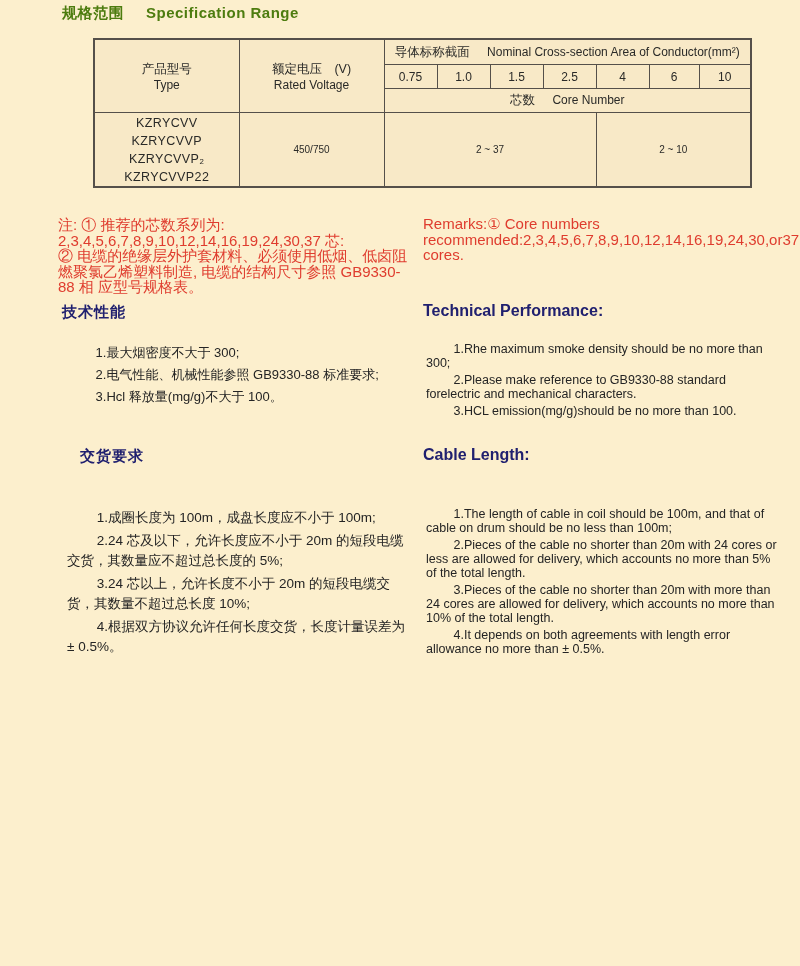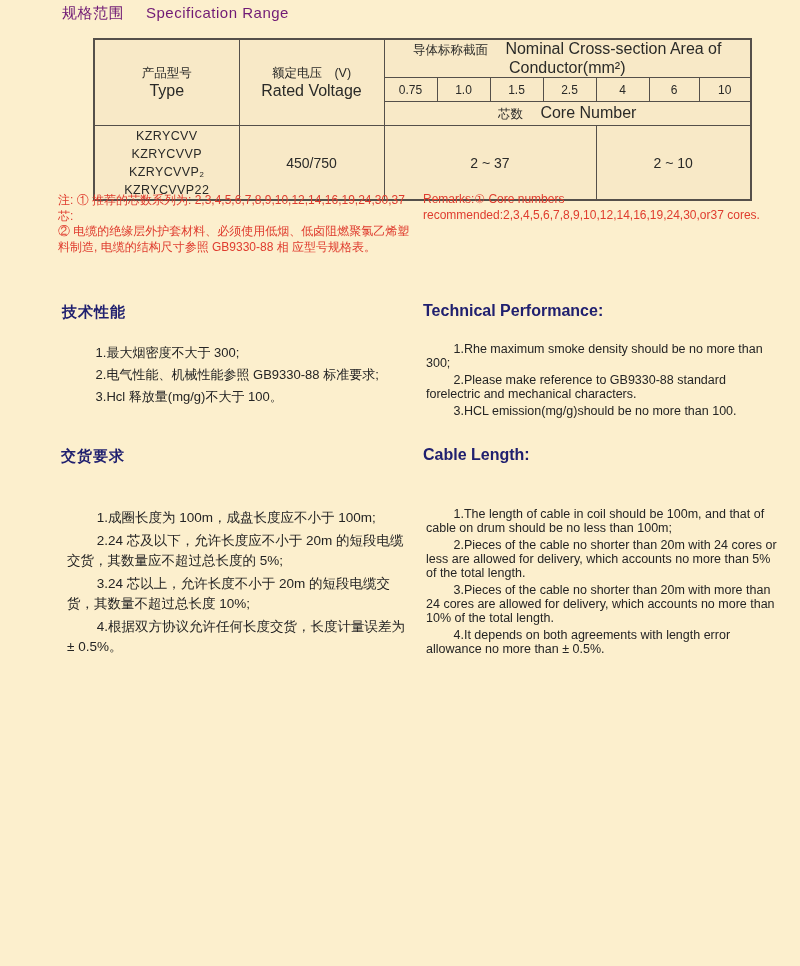--- a/index.html
+++ b/index.html
@@ -9,69 +9,69 @@
     position: relative;
     font-family: "Liberation Sans", sans-serif;
     color: #262626;
     overflow: hidden;
   }
   .abs { position: absolute; }
 
   
   .title-row { left: 62px; top: 4px; white-space: nowrap; }
   .title-zh, .title-en {
-    font-weight: normal; font-size: 15px; color: #701a75; letter-spacing: .5px;
+    font-weight: bold; font-size: 15px; color: #4d7c0f; letter-spacing: .5px;
   }
   .title-en { margin-left: 22px; text-align: right; }
 
   
   table.spec {
     left: 93px; top: 38px; position: absolute;
     border-collapse: collapse; table-layout: fixed;
     width: 659px;
     background: #f8e9c7;
     font-size: 12px;
   }
   table.spec th, table.spec td {
     border: 1px solid #55504a;
     padding: 0; text-align: center; vertical-align: middle;
     font-weight: normal; color: #2a2a28;
   }
   table.spec { border: 2px solid #55504a; }
   .h-zh { font-size: 12.5px; }
-  .h-en { font-size: 16px; }
+  .h-en { font-size: 12px; }
   .gap-left { margin-left: 14px; }
   .row-sub td { height: 23px; font-size: 12px; }
   .row-conductor th { height: 24px; }
   .row-core th { height: 23px; }
   td.type-cell { height: 73px; line-height: 18px; font-size: 12.5px; letter-spacing: .4px; }
-  td.val-cell { font-size: 14px; }
+  td.val-cell { font-size: 10px; }
 
   
-  .note { font-size: 12px; line-height: 15.5px; color: #df3c2e; }
+  .note { font-size: 15px; line-height: 15.5px; color: #df3c2e; margin-top: 24px; }
   .note p { margin: 0; }
   .note-zh { left: 58px;  top: 193px; width: 358px; }
   .note-en { left: 423px; top: 192px; width: 357px; }
 
   
   .sec-h-zh { font-weight: bold; font-size: 15px; color: #20206f; letter-spacing: 1px; }
   .sec-h-en { font-weight: bold; font-size: 16px; color: #20206f; }
 
   
   .list p { margin: 3px; text-indent: 2.2em; }
   .list-zh { font-size: 13.5px; line-height: 20px; color: #242424; }
   .list-zh-tech { font-size: 13px; line-height: 19px; color: #242424; }
   .list-en { font-size: 12.5px; line-height: 14px; color: #242424; }
 
   .pos-tech-h-zh  { left: 62px;  top: 303px; }
   .pos-tech-h-en  { left: 423px; top: 302px; }
   .pos-tech-zh    { left: 64px;  top: 340px; width: 350px; }
   .pos-tech-en    { left: 423px; top: 339px; width: 362px; }
 
-  .pos-cable-h-zh { left: 61px;  top: 447px; text-align: right; }
+  .pos-cable-h-zh { left: 80px;  top: 447px; text-align: right; }
   .pos-cable-h-en { left: 423px; top: 446px; }
   .pos-cable-zh   { left: 64px;  top: 505px; width: 351px; }
   .pos-cable-en   { left: 423px; top: 504px; width: 363px; }
 </style>
 </head>
 <body>
 
 <div class="abs title-row">
   <span class="title-zh">规格范围</span><span class="title-en">Specification Range</span>
 </div>

